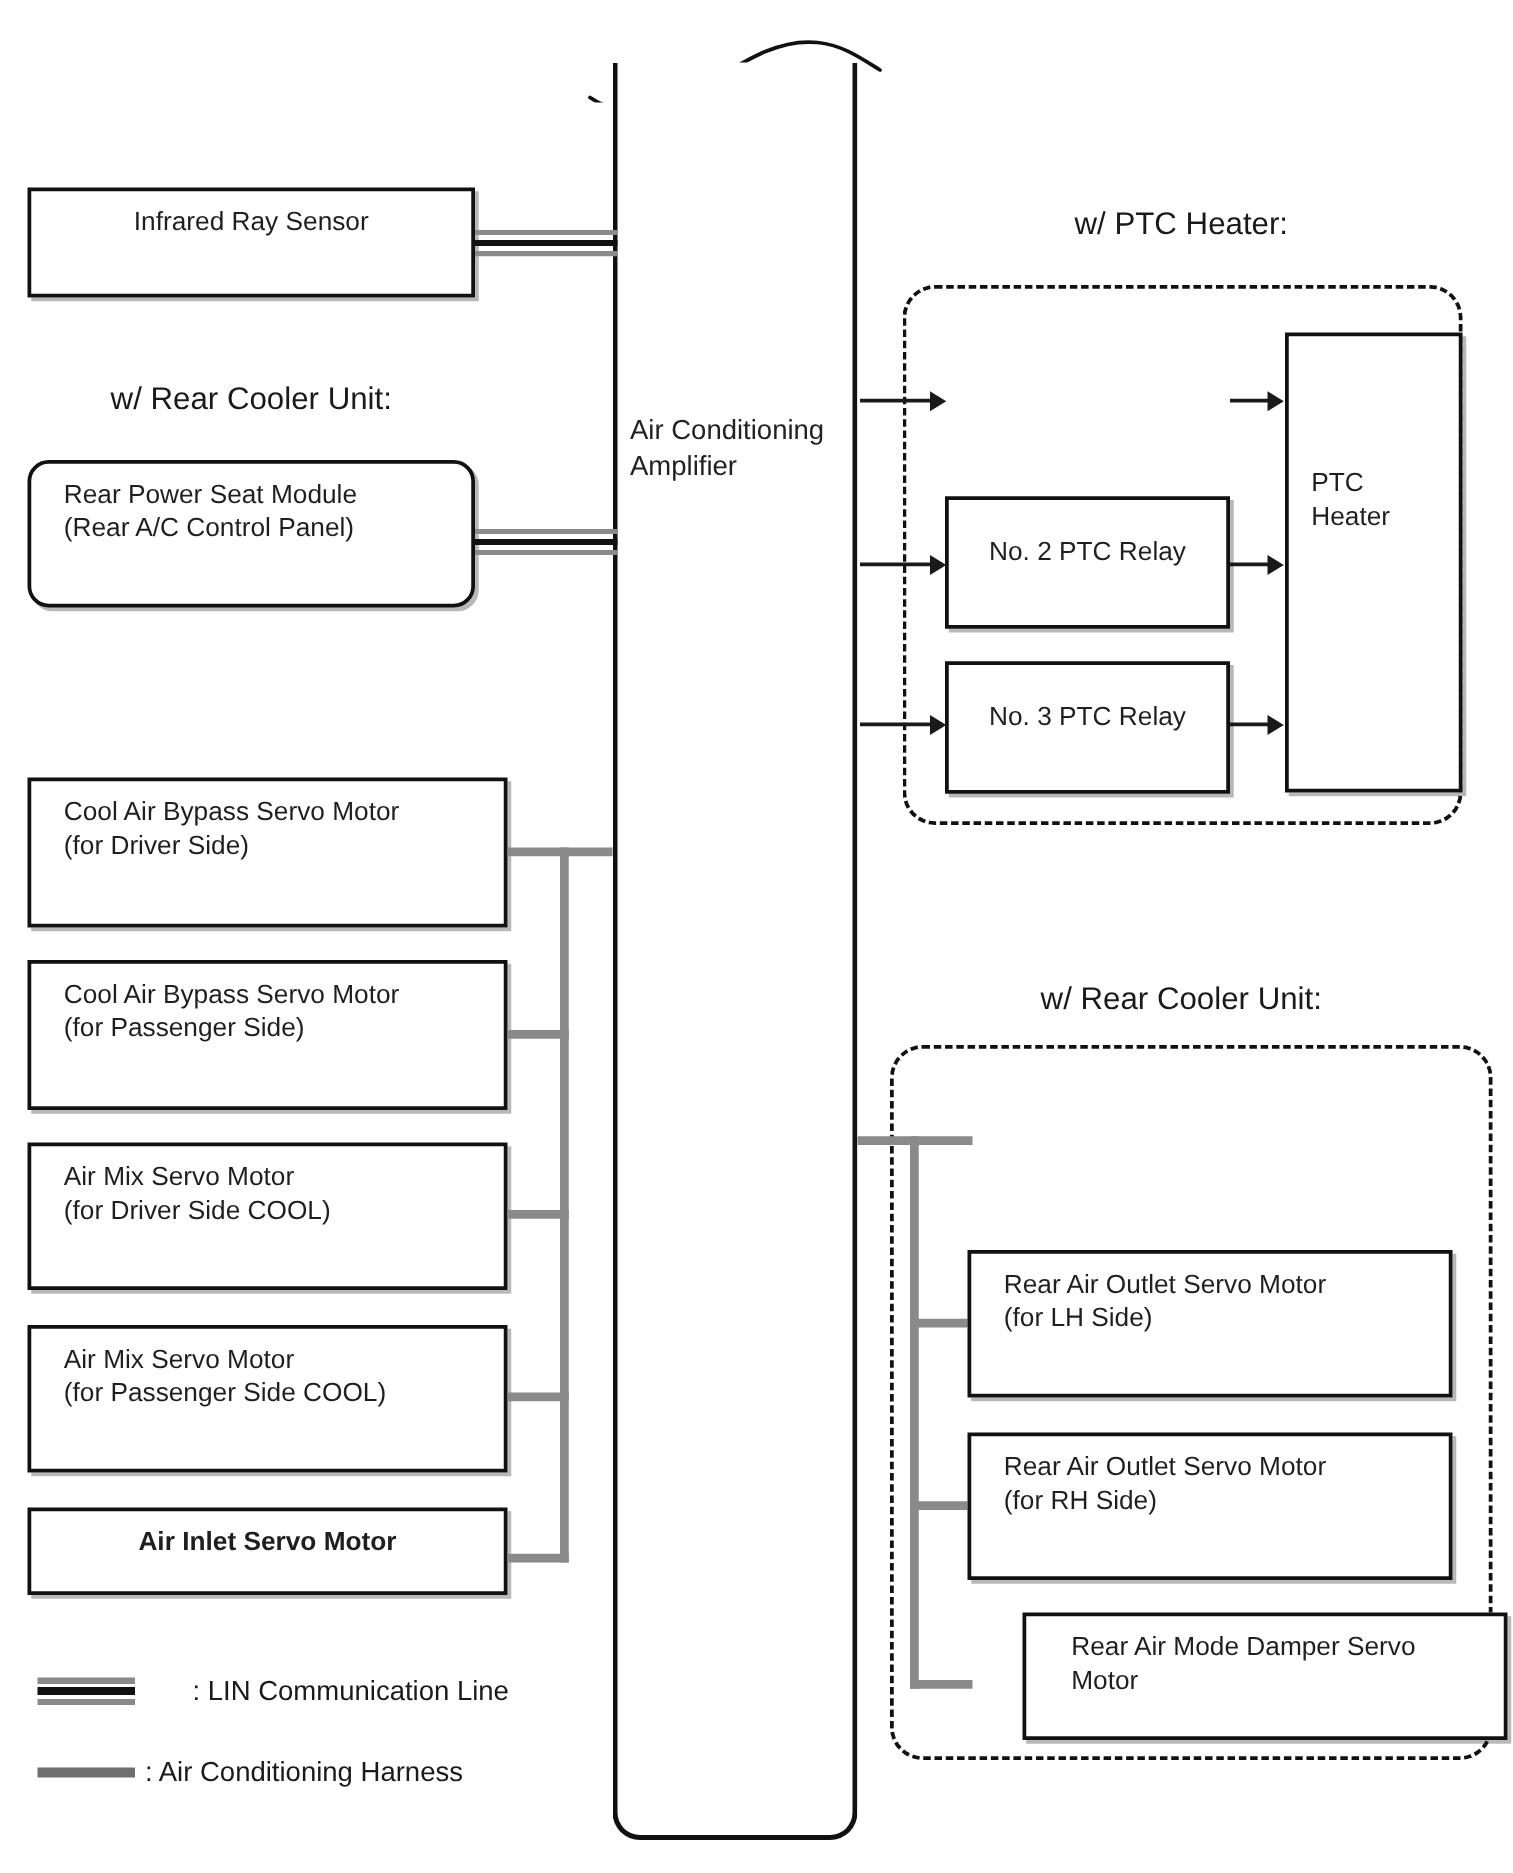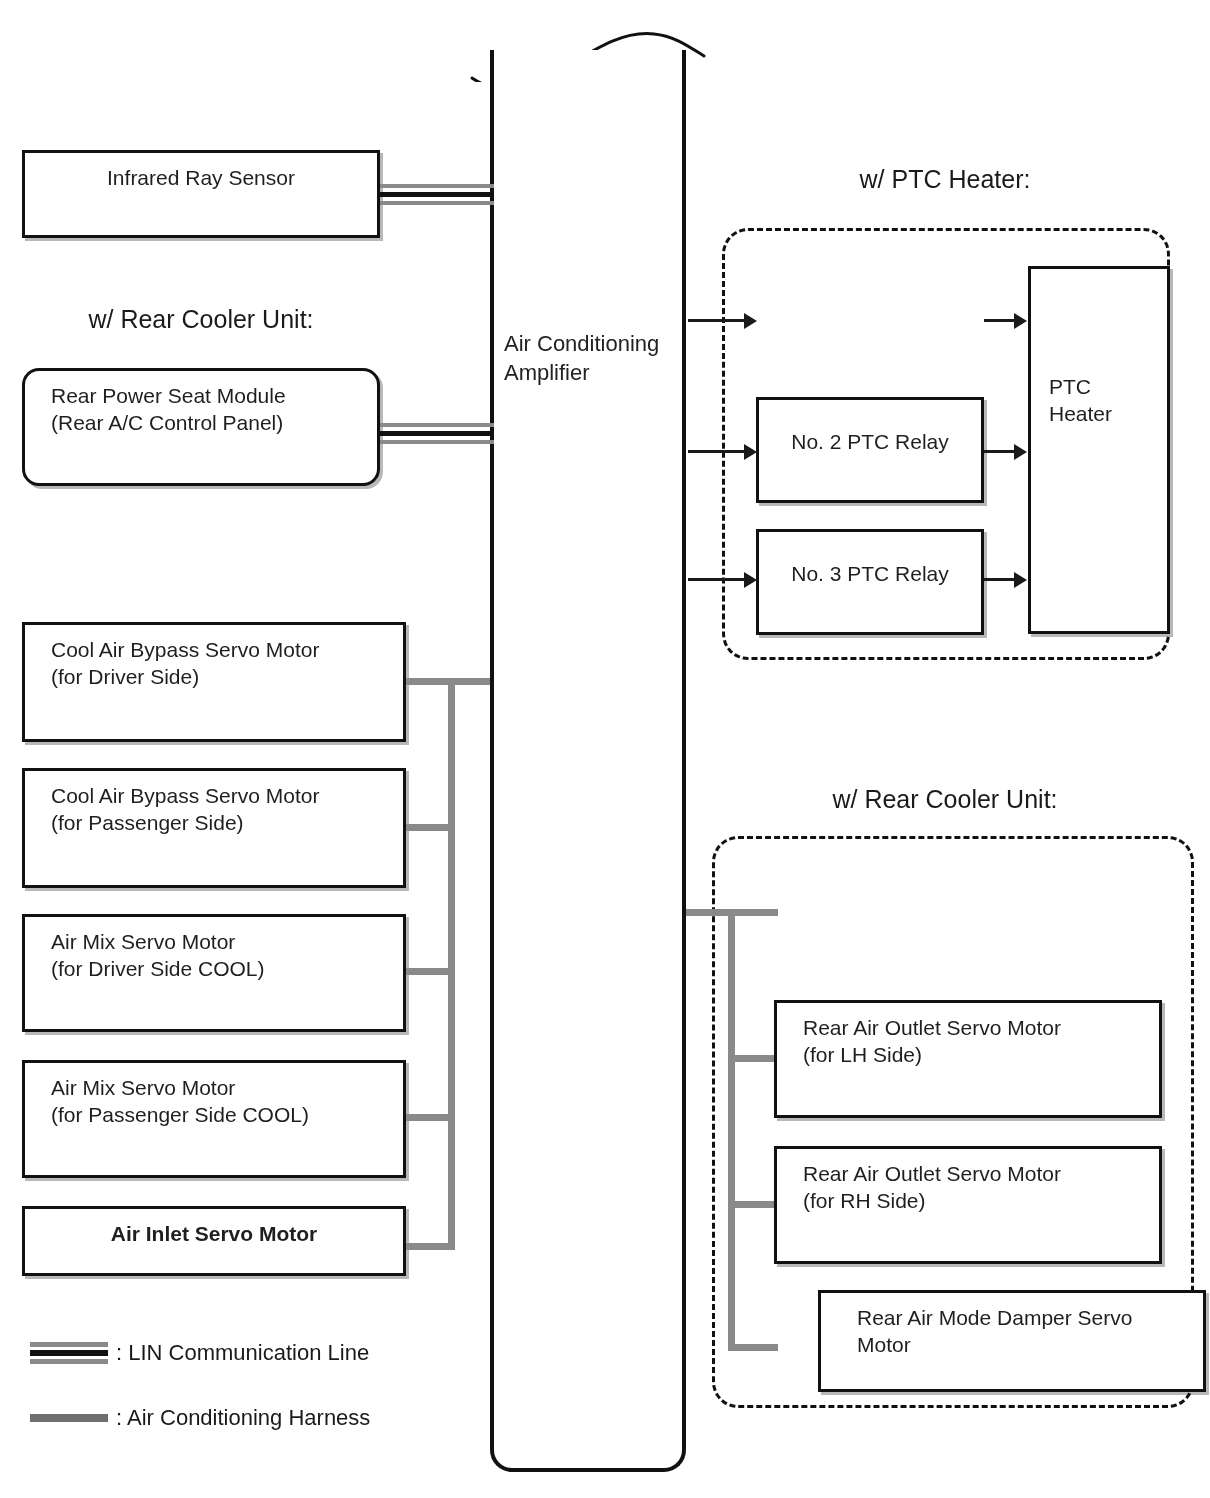--- a/index.html
+++ b/index.html
@@ -181,21 +181,21 @@
     <div class="box-label pad-c">Air Inlet Servo Motor</div>
   </div>
 
   <div class="harness-h" style="left:406px; top:678px; width:84px;"></div>
   <div class="harness-v" style="left:448px; top:678px; height:572px;"></div>
   <div class="harness-h" style="left:406px; top:824px; width:49px;"></div>
   <div class="harness-h" style="left:406px; top:968px; width:49px;"></div>
   <div class="harness-h" style="left:406px; top:1114px; width:49px;"></div>
   <div class="harness-h" style="left:406px; top:1243px; width:49px;"></div>
 
-  <div class="legend-row" style="left:30px; top:1340px;">
+  <div class="legend-row" style="left:30px; top:1340px;gap:38px;">
     <span class="legend-swatch-lin"></span>
     <span class="legend-text">: LIN Communication Line</span>
   </div>
   <div class="legend-row" style="left:30px; top:1405px;">
     <span class="legend-swatch-harness"></span>
     <span class="legend-text">: Air Conditioning Harness</span>
   </div>
 
   <div class="caption" style="left:720px; top:165px; width:450px;">w/ PTC Heater:</div>
 

